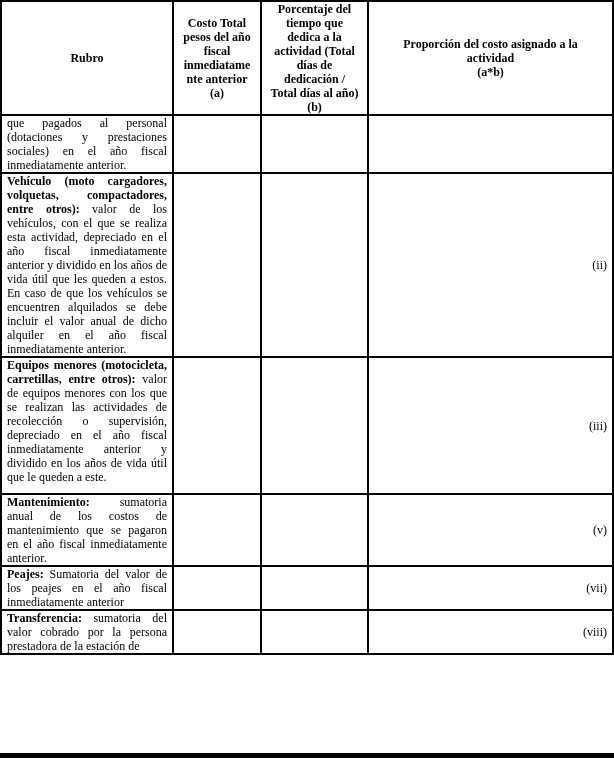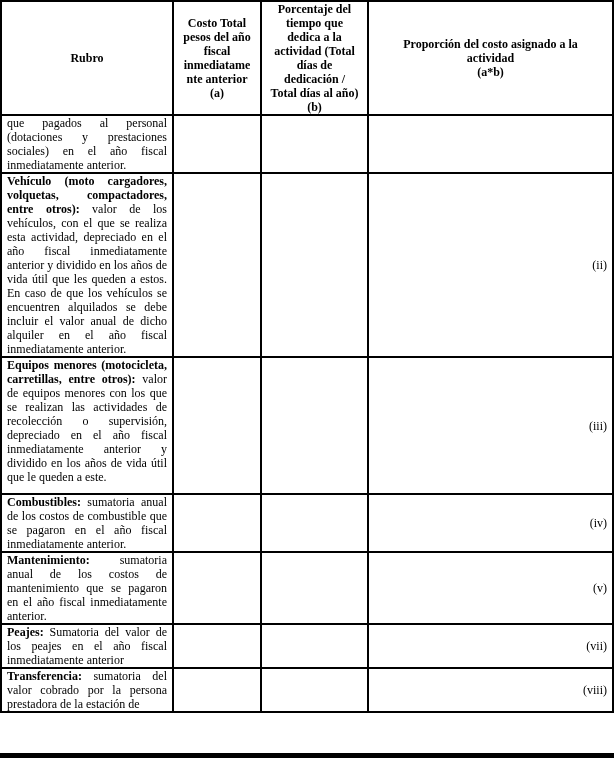--- a/index.html
+++ b/index.html
@@ -102,26 +102,20 @@
         <td class="blank"></td>
         <td class="blank"></td>
         <td class="label">(ii)</td>
       </tr>
       <tr class="hr-2">
         <td class="rubro"><b>Equipos menores (motocicleta, carretillas, entre otros):</b> <span>valor de equipos menores con los que se realizan las actividades de recolección o supervisión, depreciado en el año fiscal inmediatamente anterior y dividido en los años de vida útil que le queden a este.</span></td>
         <td class="blank"></td>
         <td class="blank"></td>
         <td class="label">(iii)</td>
       </tr>
-      <tr class="hr-3">
-        <td class="rubro"><b>Combustibles:</b> <span>sumatoria anual de los costos de combustible que se pagaron en el año fiscal inmediatamente anterior.</span></td>
-        <td class="blank"></td>
-        <td class="blank"></td>
-        <td class="label">(iv)</td>
-      </tr>
       <tr class="hr-4">
         <td class="rubro"><b>Mantenimiento:</b> <span>sumatoria anual de los costos de mantenimiento que se pagaron en el año fiscal inmediatamente anterior.</span></td>
         <td class="blank"></td>
         <td class="blank"></td>
         <td class="label">(v)</td>
       </tr>
       <tr class="hr-6">
         <td class="rubro"><b>Peajes:</b> <span>Sumatoria del valor de los peajes en el año fiscal inmediatamente anterior</span></td>
         <td class="blank"></td>
         <td class="blank"></td>

